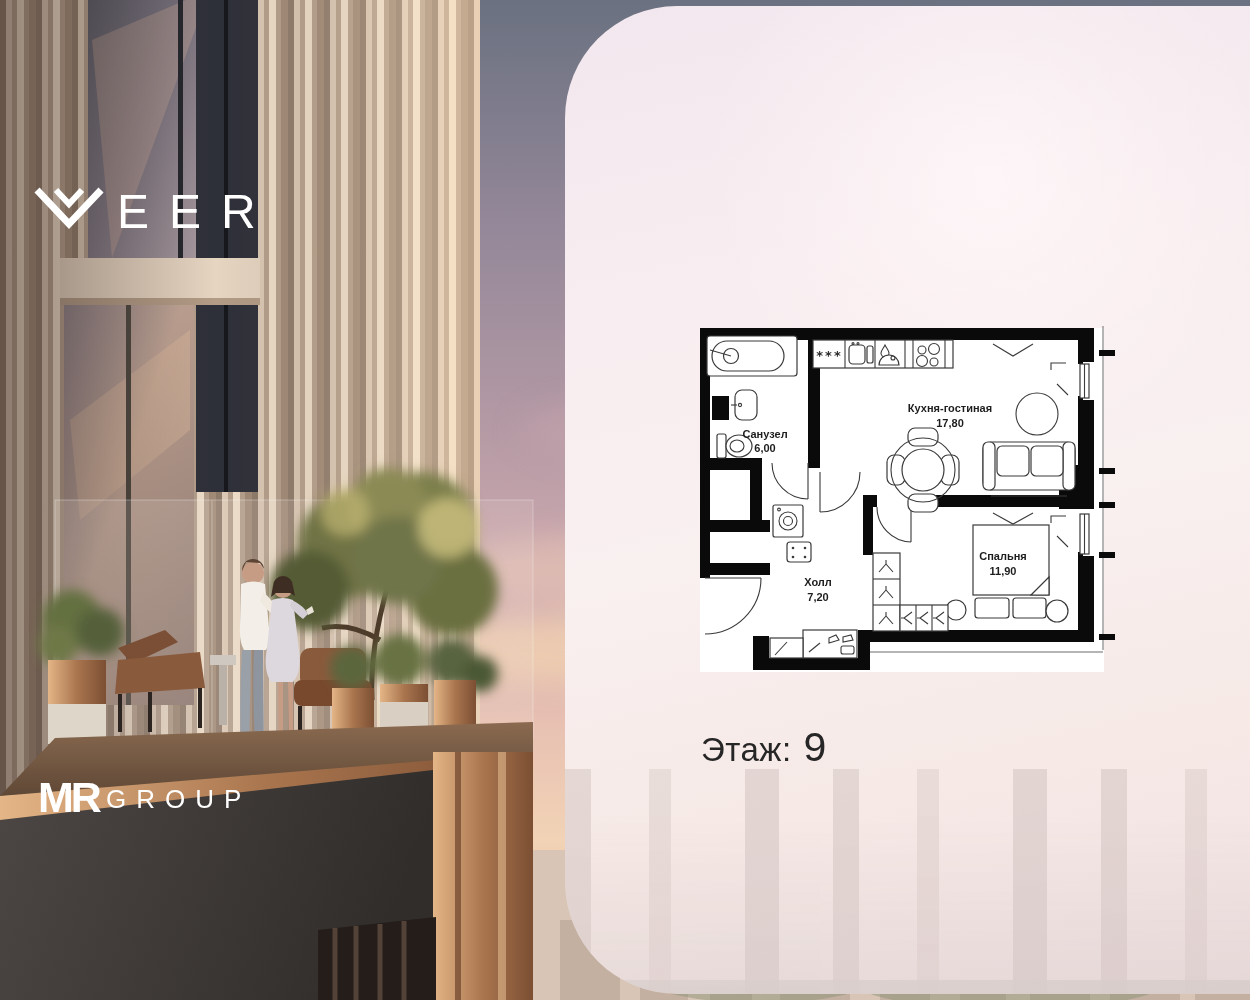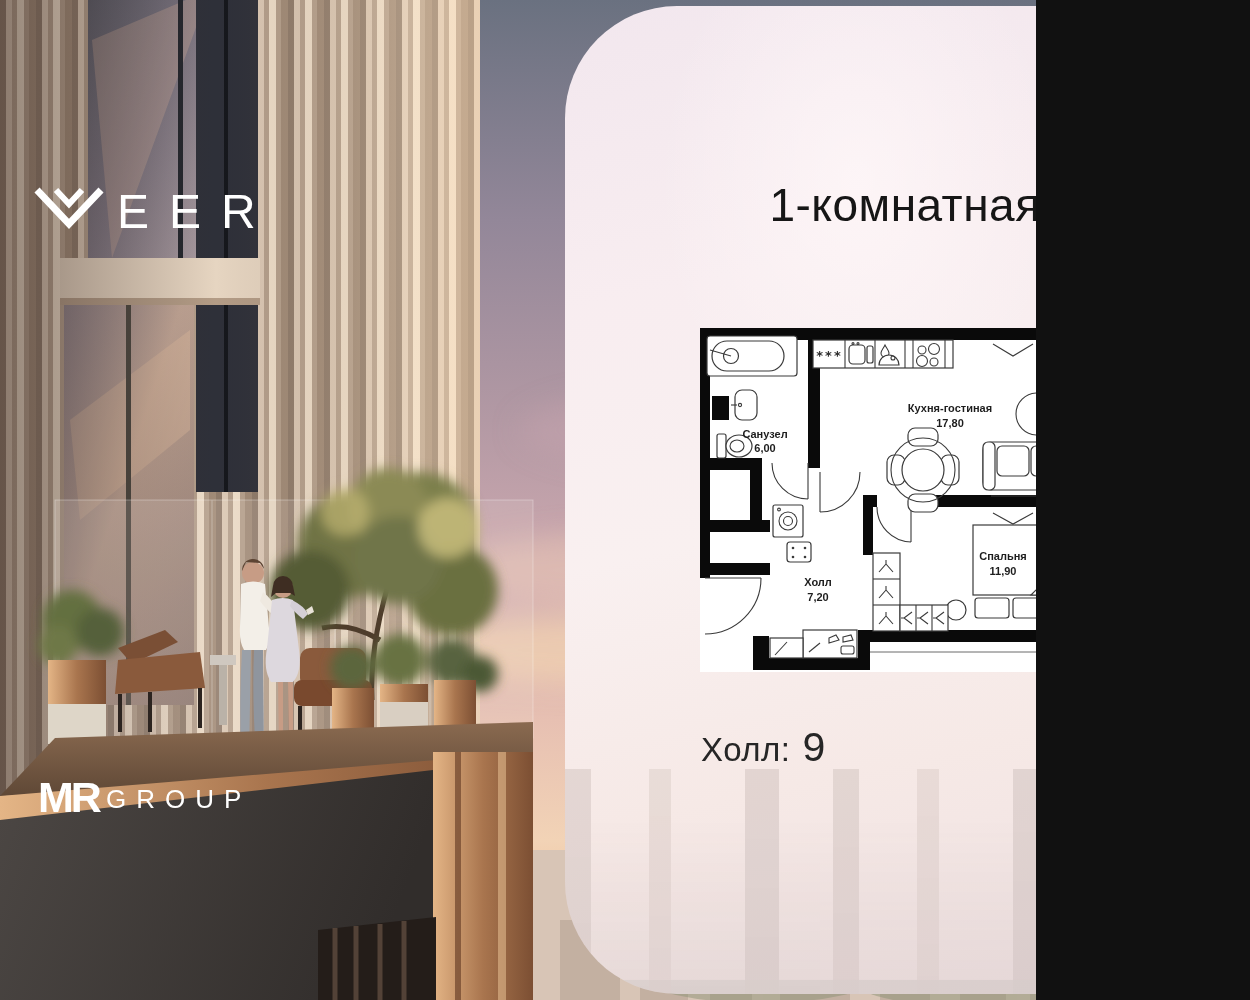--- a/index.html
+++ b/index.html
@@ -1,16 +1,16 @@
 <!DOCTYPE html>
 <html><head>
 <meta charset="utf-8">
 <style>
   html,body{margin:0;padding:0;background:#111;}
-  .stage{position:relative;width:1036px;height:1000px;overflow:hidden;
+  .stage{position:relative;width:1250px;height:1000px;overflow:hidden;
          font-family:"Liberation Sans",sans-serif;}
   .stage svg{display:block;}
   .scene{position:absolute;inset:0;}
   
   .card{position:absolute;left:565px;top:6px;bottom:6px;right:0;
         border-radius:112px 0 0 112px;
         background:
           radial-gradient(60% 40% at 62% 18%, rgba(255,248,249,.75), rgba(255,248,249,0) 70%),
           linear-gradient(168deg,#f2e7ee 0%,#f8edf0 28%,#f9f0f0 52%,#f6e9e6 76%,#efe1e2 100%);
         overflow:hidden;}
@@ -253,21 +253,20 @@
     <g>
       <text x="38" y="812" class="logo-mr">MR</text>
       <text x="106" y="808" class="logo-group">GROUP</text>
     </g>
   </svg>
 
   <div class="card">
     <div class="card-city"></div>
 
     <div class="card-title">
-      <div>1-комнатная</div>
     </div>
 
     <div class="plan-wrap">
       <svg width="420" height="360" viewBox="0 0 420 360">
         <rect x="5" y="8" width="404" height="344" fill="#ffffff"></rect>
 
         <g>
           <rect class="wall" x="5" y="8" width="390" height="12"></rect>
           <rect class="wall" x="5" y="8" width="10" height="250"></rect>
           <rect class="wall" x="5" y="138" width="62" height="12"></rect>
@@ -443,16 +442,16 @@
           <text class="rlbl" x="123" y="281">7,20</text>
         </g>
         <g>
           <text class="rlbl" x="308" y="240">Спальня</text>
           <text class="rlbl" x="308" y="255">11,90</text>
         </g>
       </svg>
     </div>
 
     <div class="spec-row row-floor">
-      <span class="lbl">Холл:</span><span class="val">9</span>
+      <span class="lbl">Этаж:</span><span class="val">9</span>
     </div>
   </div>
 </div>
 
 </body></html>

